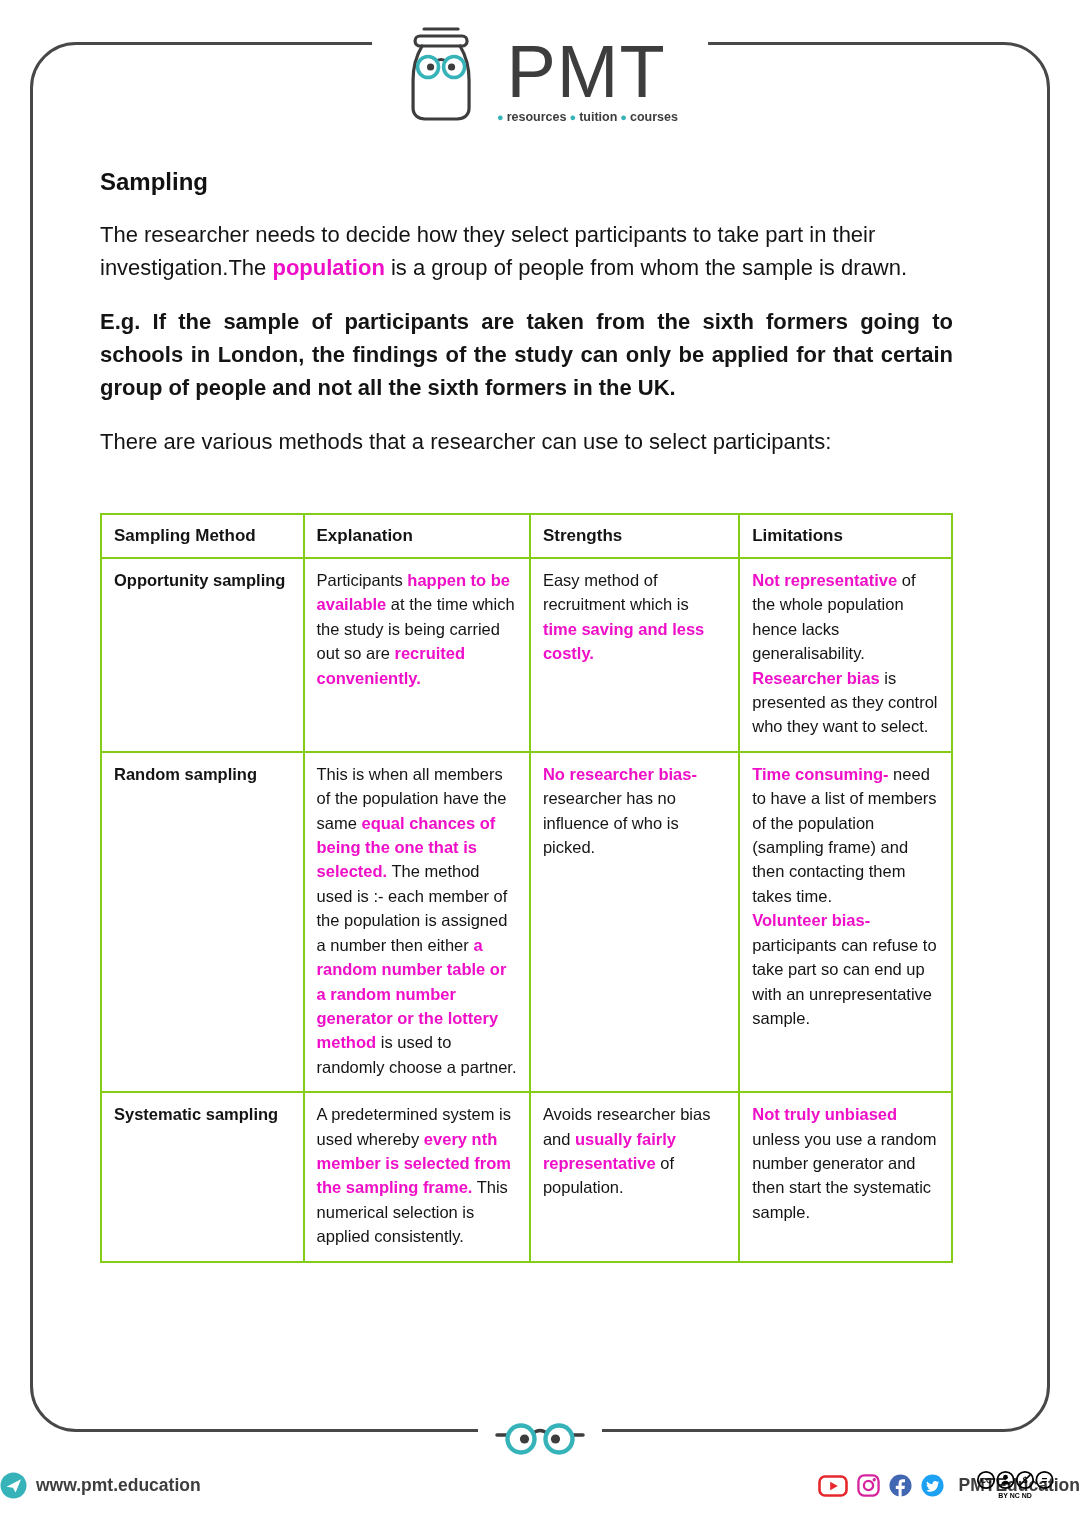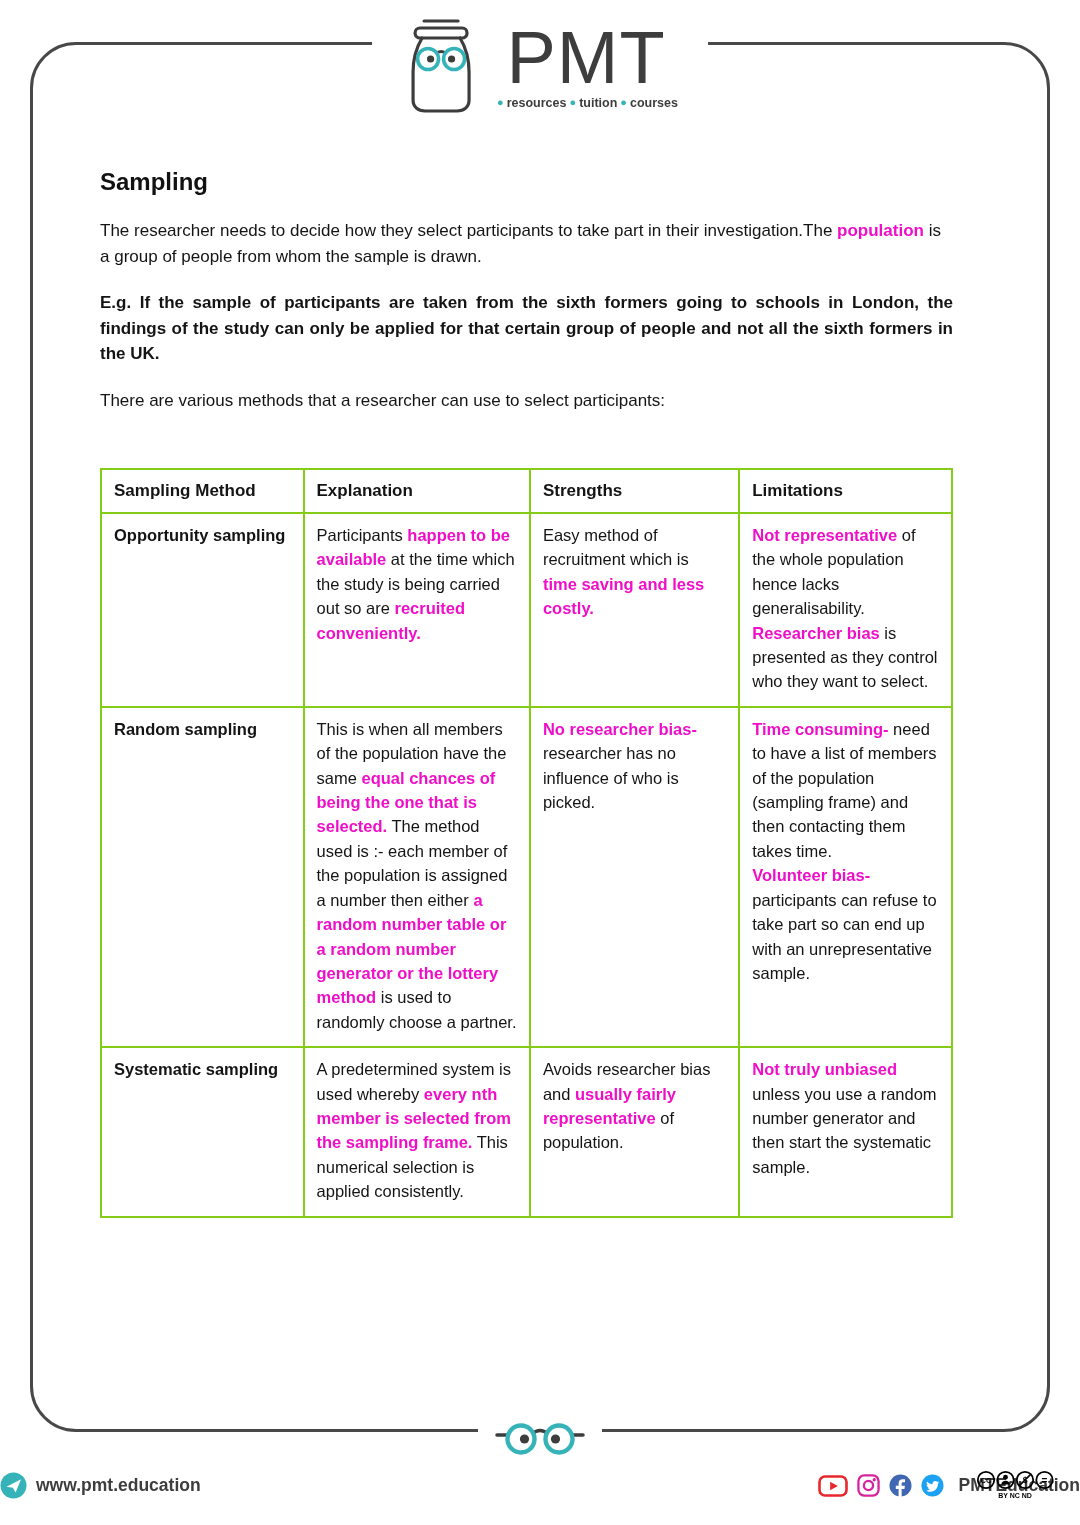--- a/index.html
+++ b/index.html
@@ -9,31 +9,31 @@
   body {
     width:1080px; height:1525px; position:relative; background:#ffffff;
     font-family:"Liberation Sans", sans-serif; color:#141414; overflow:hidden;
   }
   .frame {
     position:absolute; left:30px; top:42px; width:1020px; height:1390px;
     border:3.5px solid var(--frame); border-radius:46px;
   }
   
   .logo {
-    position:absolute; top:16px; left:50%; transform:translateX(-50%);
-    background:#fff; padding:0 30px; display:flex; align-items:center; gap:14px;
+    position:absolute; top:24px; left:50%; transform:translateX(-50%);
+    background:#fff; padding:0 30px; display:flex; align-items:flex-end; gap:14px;
   }
   .logo-right { display:flex; flex-direction:column; align-items:center; }
   .logo-text { font-size:74px; line-height:0.98; color:var(--dark); letter-spacing:1px; }
   .tagline { display:flex; align-items:center; font-size:12.5px; font-weight:bold; color:var(--dark); margin-top:1px; }
   .tdot { color:var(--teal); font-size:11px; padding:0 3px; line-height:1; }
   
   .content { position:absolute; left:100px; top:168px; width:853px; }
   h1.title { font-size:24px; margin:0 0 22px 0; font-weight:bold; color:#111; }
-  p.body { font-size:17px; line-height:1.5; margin:0 0 21px 0; }
+  p.body { font-size:22px; line-height:1.5; margin:0 0 21px 0; }
   p.example { font-weight:bold; text-align:justify; }
   p.methods { margin-bottom:0; }
   .b { font-weight:bold; }
   .m { color:var(--magenta); font-weight:bold; }
   
   table.sampling { margin-top:55px; width:100%; border-collapse:collapse; table-layout:fixed; }
   table.sampling th, table.sampling td {
     border:2px solid #84cc16; vertical-align:top; text-align:left;
   }
   table.sampling th { font-size:17px; font-weight:bold; padding:11px 12px; }

